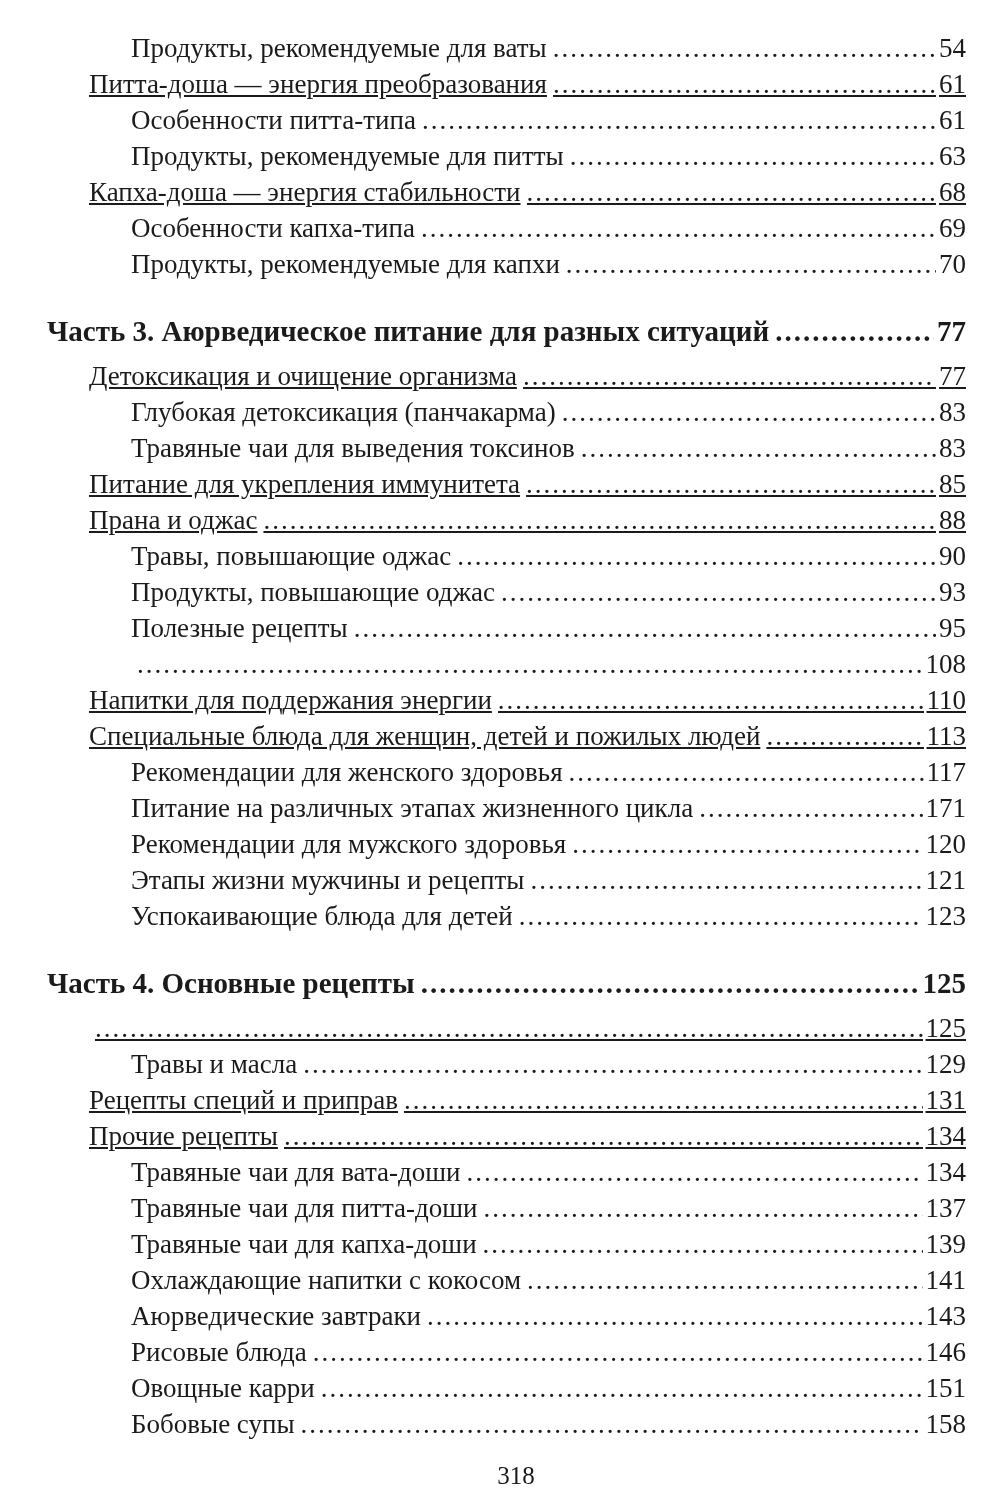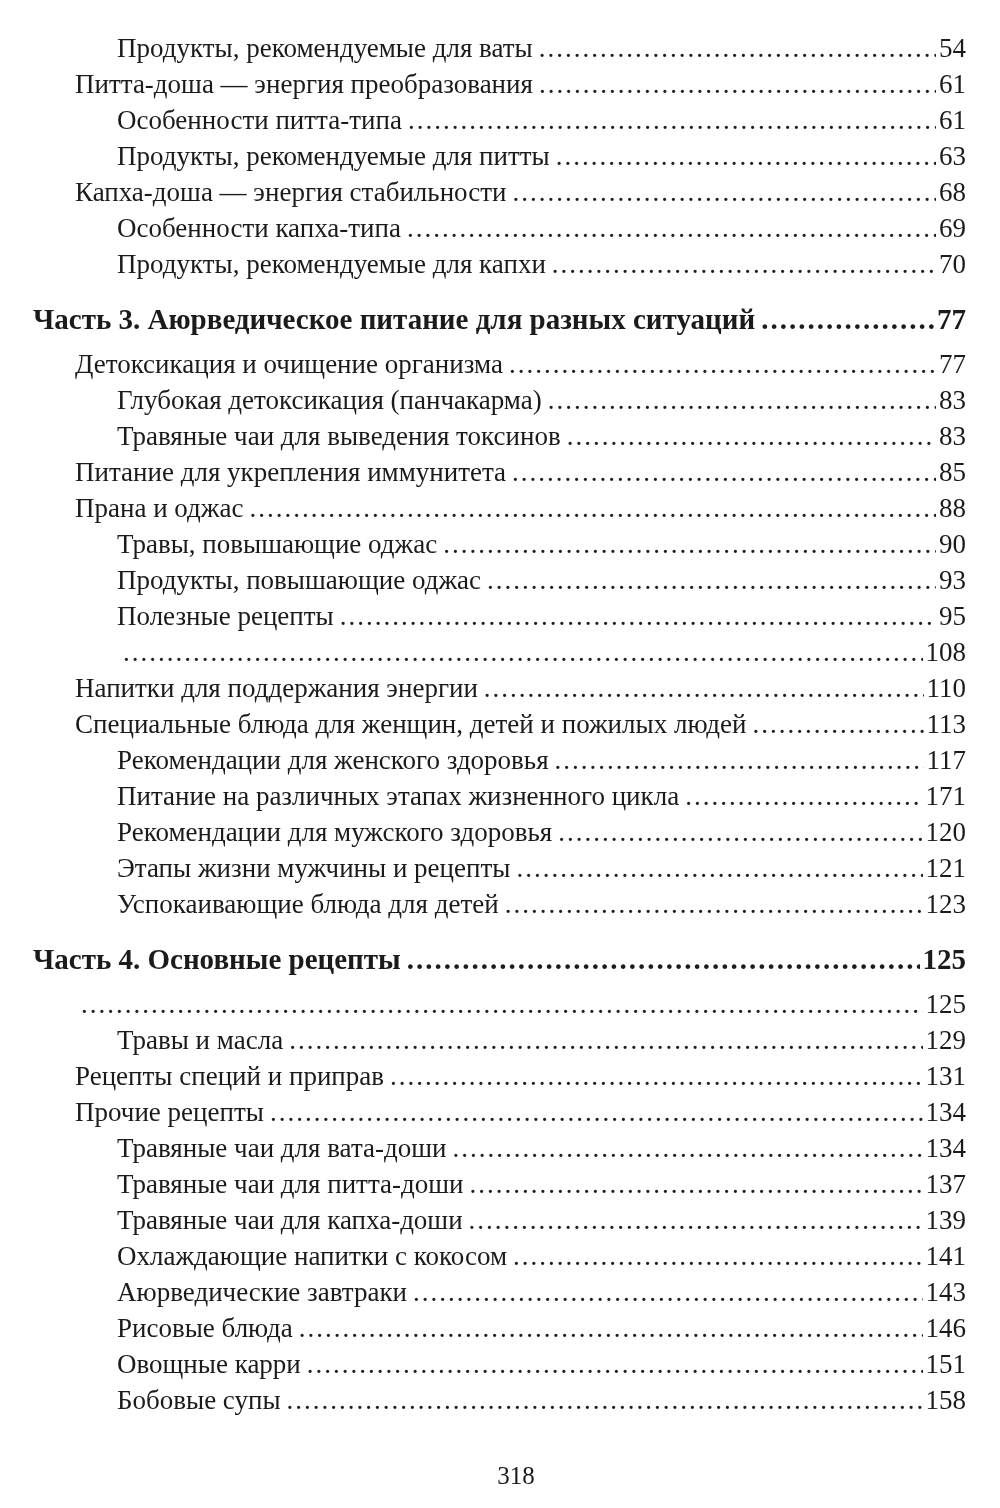--- a/index.html
+++ b/index.html
@@ -7,21 +7,21 @@
   body {
     width: 1000px;
     height: 1508px;
     background: #ffffff;
     color: #1b1b1b;
     font-family: "Liberation Serif", serif;
     position: relative;
     overflow: hidden;
   }
   .page {
-    padding: 30px 34px 0 33px;
+    padding: 30px 34px 0 47px;
   }
   .toc-row {
     display: flex;
     align-items: baseline;
     font-size: 27px;
     line-height: 36px;
   }
   .toc-row .title {
     flex: 0 1 auto;
     white-space: nowrap;
@@ -39,24 +39,24 @@
   }
   .toc-row .pagenum {
     flex: 0 0 auto;
     text-align: right;
   }
   .level-0 {
     padding-left: 0;
     font-size: 29px;
     font-weight: bold;
     line-height: 42px;
-    margin-top: 16px;
+    margin-top: 28px;
     margin-bottom: 6px;
   }
-  .level-1 { padding-left: 42px; }
+  .level-1 { padding-left: 42px; text-decoration: underline; }
   .level-2 { padding-left: 84px; }
   .page-number {
     position: absolute;
     bottom: 18px;
     left: 16px;
     width: 100%;
     text-align: center;
     font-size: 25px;
     color: #1b1b1b;
   }

